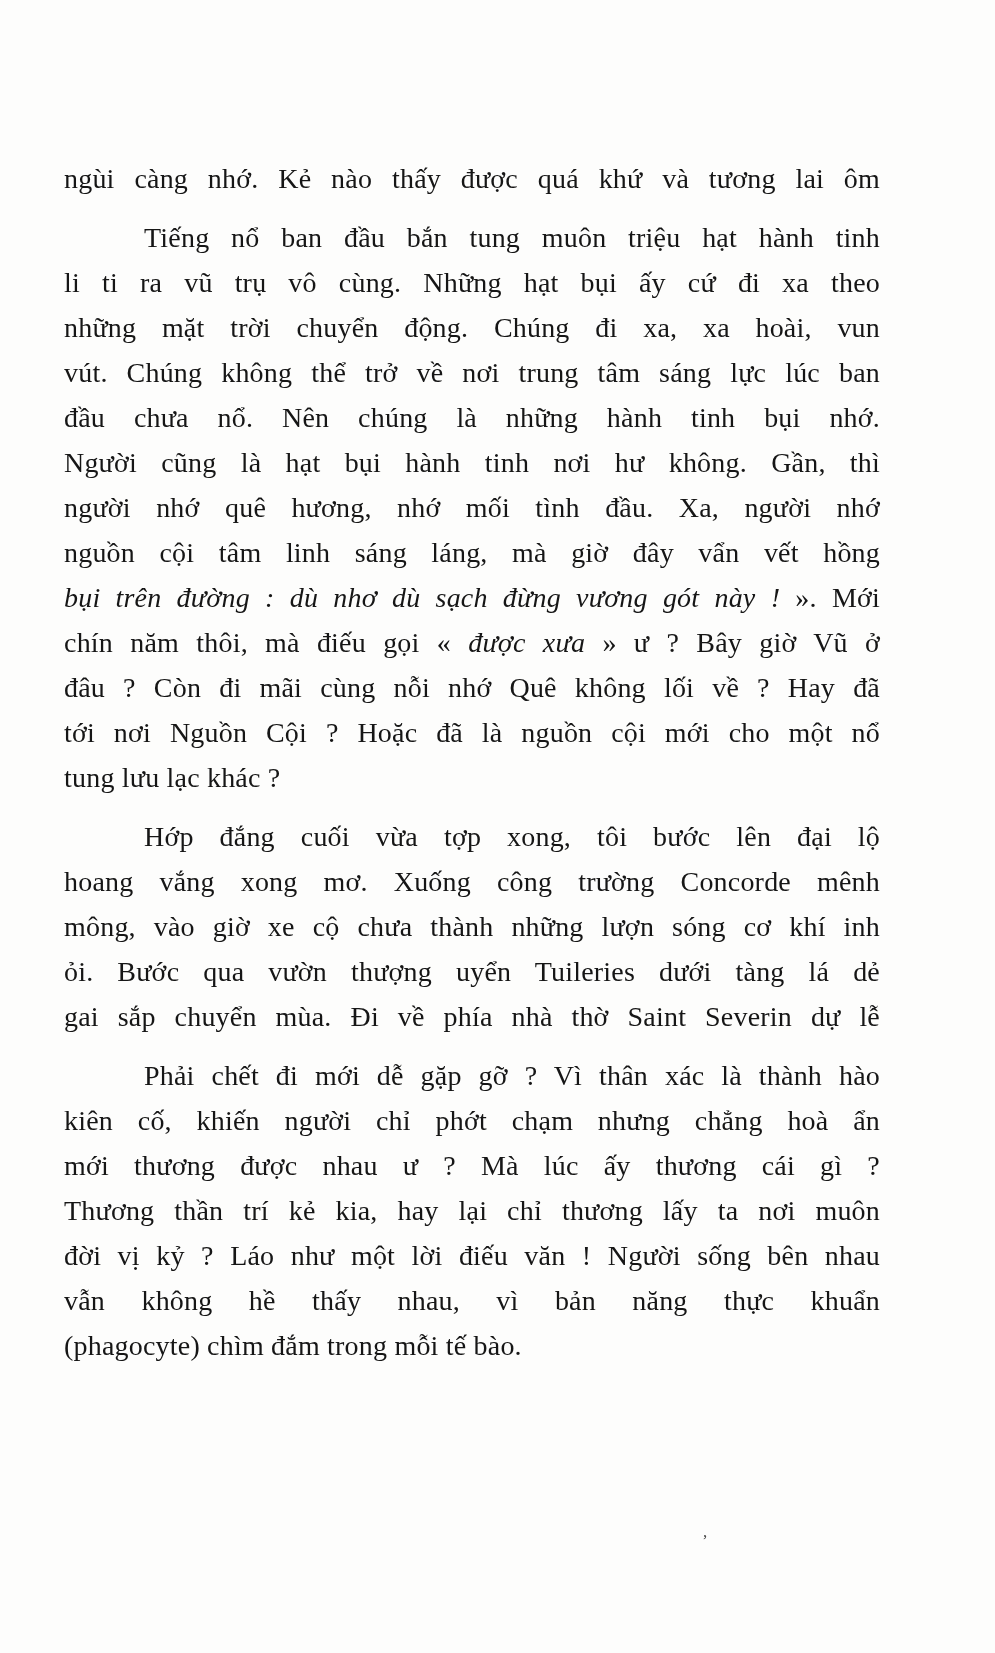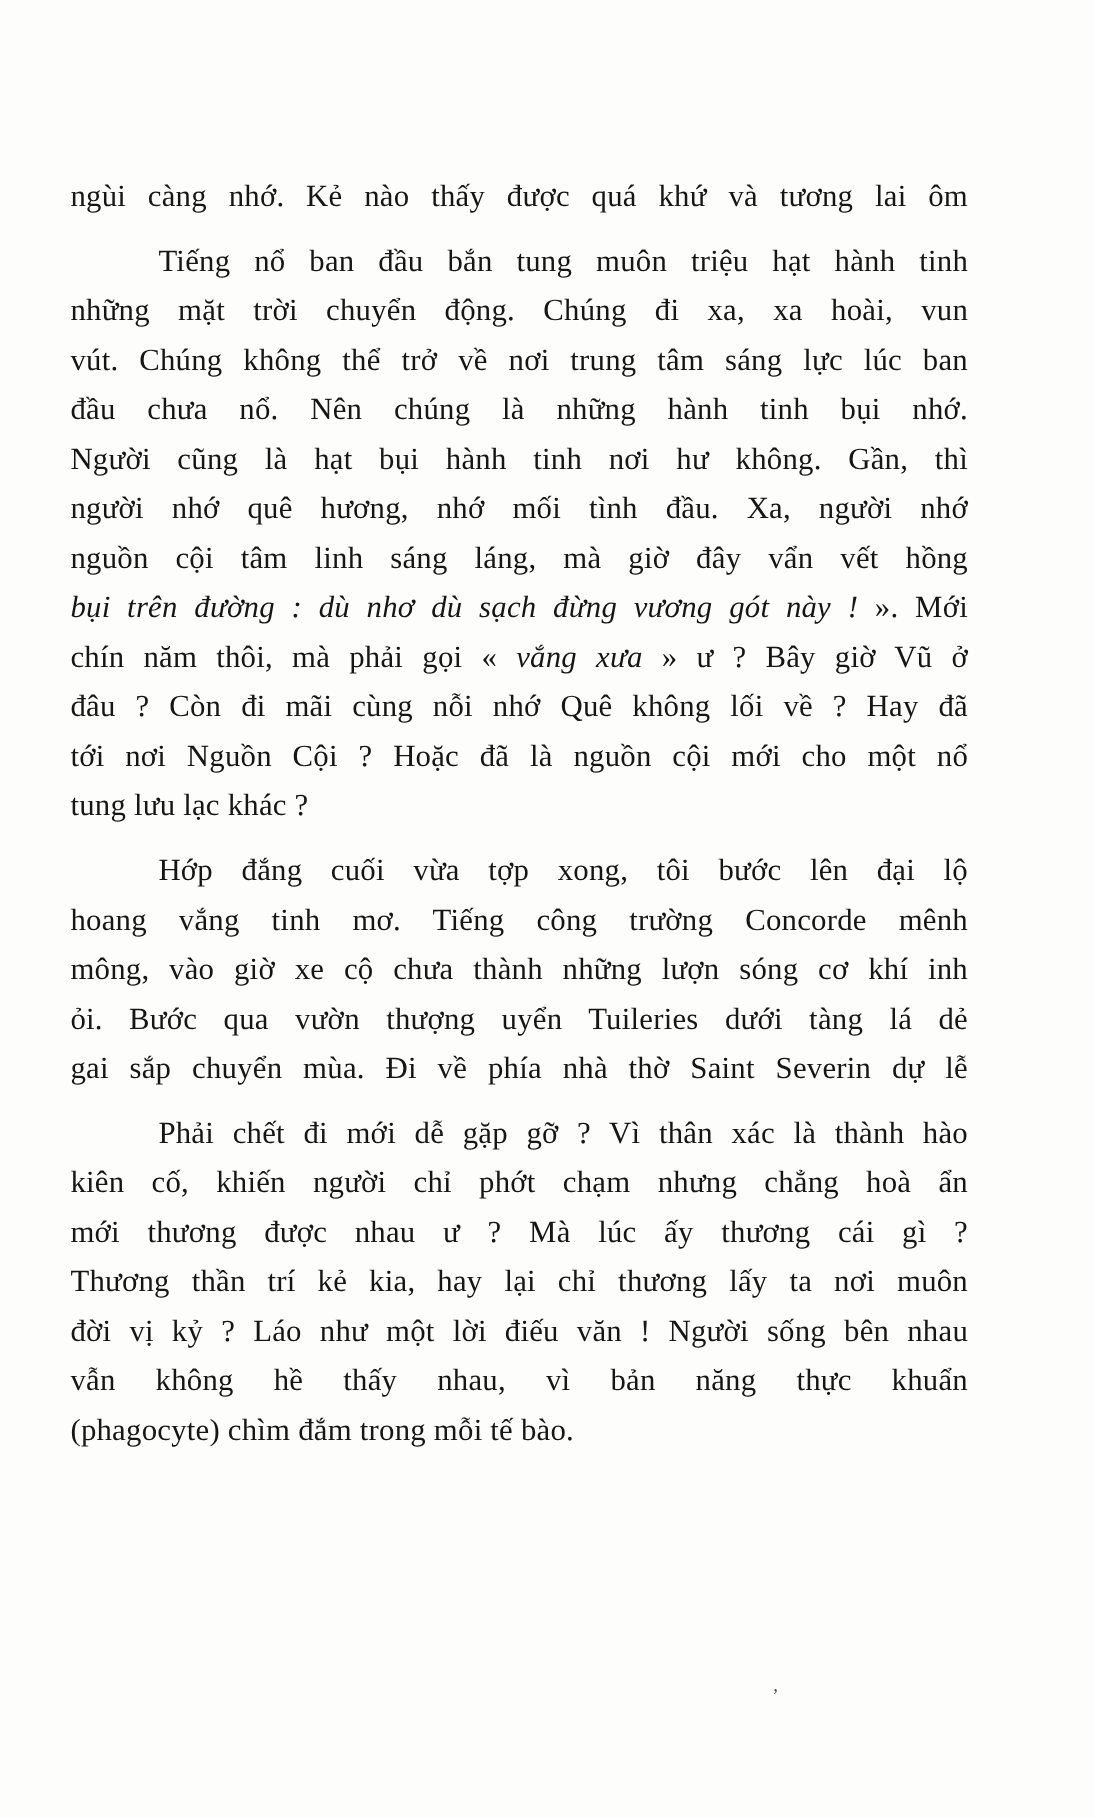--- a/index.html
+++ b/index.html
@@ -54,35 +54,36 @@
 </head>
 <body>
 
 <div class="page">
   <div class="text-block" id="text-block">
       <div class="paragraph">
         <div class="line"><span class="seg">ngùi càng nhớ. Kẻ nào thấy được quá khứ và tương lai ôm</span></div>
       </div>
       <div class="paragraph">
         <div class="line indent"><span class="seg">Tiếng nổ ban đầu bắn tung muôn triệu hạt hành tinh</span></div>
+        <div class="line"><span class="seg">li ti ra vũ trụ vô cùng. Những hạt bụi ấy cứ đi xa theo</span></div>
         <div class="line"><span class="seg">những mặt trời chuyển động. Chúng đi xa, xa hoài, vun</span></div>
         <div class="line"><span class="seg">vút. Chúng không thể trở về nơi trung tâm sáng lực lúc ban</span></div>
         <div class="line"><span class="seg">đầu chưa nổ. Nên chúng là những hành tinh bụi nhớ.</span></div>
         <div class="line"><span class="seg">Người cũng là hạt bụi hành tinh nơi hư không. Gần, thì</span></div>
         <div class="line"><span class="seg">người nhớ quê hương, nhớ mối tình đầu. Xa, người nhớ</span></div>
         <div class="line"><span class="seg">nguồn cội tâm linh sáng láng, mà giờ đây vẩn vết hồng</span></div>
         <div class="line"><span class="seg i">bụi trên đường : dù nhơ dù sạch đừng vương gót này !</span><span class="seg"> ». Mới</span></div>
-        <div class="line"><span class="seg">chín năm thôi, mà phải gọi « </span><span class="seg i">vắng xưa</span><span class="seg"> » ư ? Bây giờ Vũ ở</span></div>
+        <div class="line"><span class="seg">chín năm thôi, mà điếu gọi « </span><span class="seg i">được xưa</span><span class="seg"> » ư ? Bây giờ Vũ ở</span></div>
         <div class="line"><span class="seg">đâu ? Còn đi mãi cùng nỗi nhớ Quê không lối về ? Hay đã</span></div>
         <div class="line"><span class="seg">tới nơi Nguồn Cội ? Hoặc đã là nguồn cội mới cho một nổ</span></div>
         <div class="line last"><span class="seg">tung lưu lạc khác ?</span></div>
       </div>
       <div class="paragraph">
         <div class="line indent"><span class="seg">Hớp đắng cuối vừa tợp xong, tôi bước lên đại lộ</span></div>
-        <div class="line"><span class="seg">hoang vắng tinh mơ. Tiếng công trường Concorde mênh</span></div>
+        <div class="line"><span class="seg">hoang vắng xong mơ. Xuống công trường Concorde mênh</span></div>
         <div class="line"><span class="seg">mông, vào giờ xe cộ chưa thành những lượn sóng cơ khí inh</span></div>
         <div class="line"><span class="seg">ỏi. Bước qua vườn thượng uyển Tuileries dưới tàng lá dẻ</span></div>
         <div class="line"><span class="seg">gai sắp chuyển mùa. Đi về phía nhà thờ Saint Severin dự lễ</span></div>
       </div>
       <div class="paragraph">
         <div class="line indent"><span class="seg">Phải chết đi mới dễ gặp gỡ ? Vì thân xác là thành hào</span></div>
         <div class="line"><span class="seg">kiên cố, khiến người chỉ phớt chạm nhưng chẳng hoà ẩn</span></div>
         <div class="line"><span class="seg">mới thương được nhau ư ? Mà lúc ấy thương cái gì ?</span></div>
         <div class="line"><span class="seg">Thương thần trí kẻ kia, hay lại chỉ thương lấy ta nơi muôn</span></div>
         <div class="line"><span class="seg">đời vị kỷ ? Láo như một lời điếu văn ! Người sống bên nhau</span></div>

